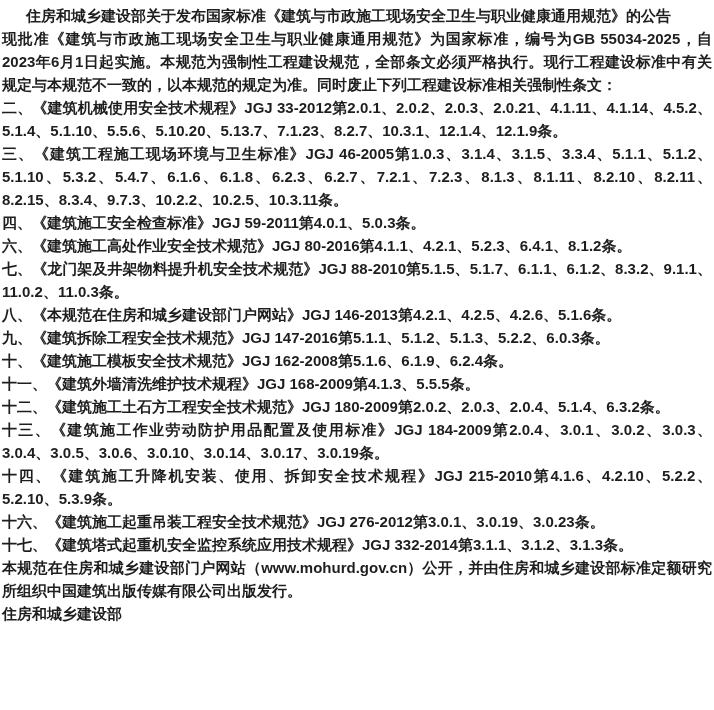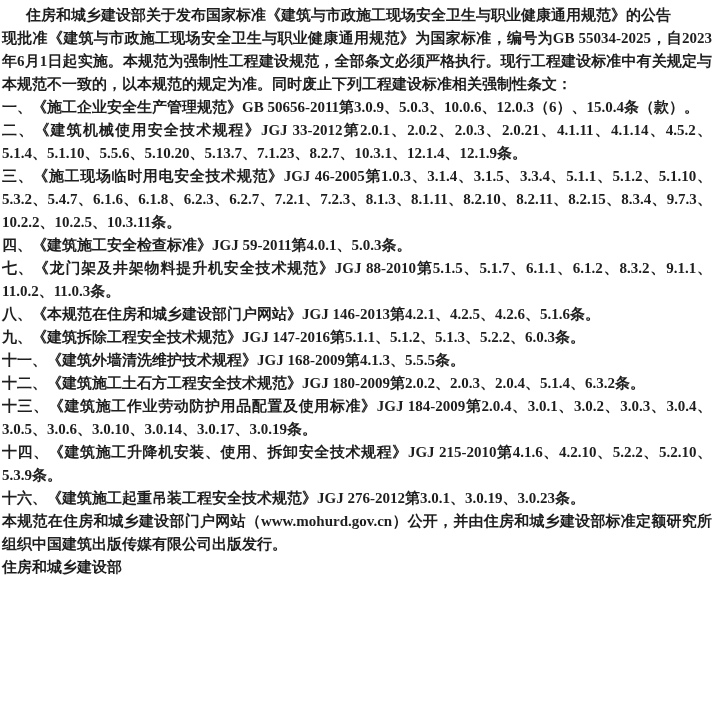--- a/index.html
+++ b/index.html
@@ -24,46 +24,47 @@
     letter-spacing: 0;
   }
   .doc p, .doc h1 {
     margin: 0;
     padding: 0;
     font-size: 15px;
     line-height: 23px;
     font-weight: 700;
     text-align: justify;
     text-justify: inter-ideograph;
-    font-family: Liberation Serif, serif;
   }
   .title {
     text-indent: 24px;
     text-align: left;
   }
   .closing, .issuer, .issue-date {
     text-align: left;
   }
 </style>
 </head>
 <body>
 
 <div class="doc">
   <h1 class="title">住房和城乡建设部关于发布国家标准《建筑与市政施工现场安全卫生与职业健康通用规范》的公告</h1>
   <p class="para">现批准《建筑与市政施工现场安全卫生与职业健康通用规范》为国家标准，编号为GB 55034-2025，自2023年6月1日起实施。本规范为强制性工程建设规范，全部条文必须严格执行。现行工程建设标准中有关规定与本规范不一致的，以本规范的规定为准。同时废止下列工程建设标准相关强制性条文：</p>
   <div id="items-container">
-      <p class="para item"><span>一、</span><span>《施工企业安全生产管理规范》</span><span>GB 50656-2011</span><span>第3.0.9、5.0.3、10.0.6、12.0.3（6）、15.0.4条（款）。</span></p>
       <p class="para item"><span>二、</span><span>《建筑机械使用安全技术规程》</span><span>JGJ 33-2012</span><span>第2.0.1、2.0.2、2.0.3、2.0.21、4.1.11、4.1.14、4.5.2、5.1.4、5.1.10、5.5.6、5.10.20、5.13.7、7.1.23、8.2.7、10.3.1、12.1.4、12.1.9条。</span></p>
-      <p class="para item"><span>三、</span><span>《施工现场临时用电安全技术规范》</span><span>JGJ 46-2005</span><span>第1.0.3、3.1.4、3.1.5、3.3.4、5.1.1、5.1.2、5.1.10、5.3.2、5.4.7、6.1.6、6.1.8、6.2.3、6.2.7、7.2.1、7.2.3、8.1.3、8.1.11、8.2.10、8.2.11、8.2.15、8.3.4、9.7.3、10.2.2、10.2.5、10.3.11条。</span></p>
+      <p class="para item"><span>三、</span><span>《建筑工程施工现场环境与卫生标准》</span><span>JGJ 46-2005</span><span>第1.0.3、3.1.4、3.1.5、3.3.4、5.1.1、5.1.2、5.1.10、5.3.2、5.4.7、6.1.6、6.1.8、6.2.3、6.2.7、7.2.1、7.2.3、8.1.3、8.1.11、8.2.10、8.2.11、8.2.15、8.3.4、9.7.3、10.2.2、10.2.5、10.3.11条。</span></p>
       <p class="para item"><span>四、</span><span>《建筑施工安全检查标准》</span><span>JGJ 59-2011</span><span>第4.0.1、5.0.3条。</span></p>
+      <p class="para item"><span>六、</span><span>《建筑施工高处作业安全技术规范》</span><span>JGJ 80-2016</span><span>第4.1.1、4.2.1、5.2.3、6.4.1、8.1.2条。</span></p>
       <p class="para item"><span>七、</span><span>《龙门架及井架物料提升机安全技术规范》</span><span>JGJ 88-2010</span><span>第5.1.5、5.1.7、6.1.1、6.1.2、8.3.2、9.1.1、11.0.2、11.0.3条。</span></p>
       <p class="para item"><span>八、</span><span>《本规范在住房和城乡建设部门户网站》</span><span>JGJ 146-2013</span><span>第4.2.1、4.2.5、4.2.6、5.1.6条。</span></p>
       <p class="para item"><span>九、</span><span>《建筑拆除工程安全技术规范》</span><span>JGJ 147-2016</span><span>第5.1.1、5.1.2、5.1.3、5.2.2、6.0.3条。</span></p>
+      <p class="para item"><span>十、</span><span>《建筑施工模板安全技术规范》</span><span>JGJ 162-2008</span><span>第5.1.6、6.1.9、6.2.4条。</span></p>
       <p class="para item"><span>十一、</span><span>《建筑外墙清洗维护技术规程》</span><span>JGJ 168-2009</span><span>第4.1.3、5.5.5条。</span></p>
       <p class="para item"><span>十二、</span><span>《建筑施工土石方工程安全技术规范》</span><span>JGJ 180-2009</span><span>第2.0.2、2.0.3、2.0.4、5.1.4、6.3.2条。</span></p>
       <p class="para item"><span>十三、</span><span>《建筑施工作业劳动防护用品配置及使用标准》</span><span>JGJ 184-2009</span><span>第2.0.4、3.0.1、3.0.2、3.0.3、3.0.4、3.0.5、3.0.6、3.0.10、3.0.14、3.0.17、3.0.19条。</span></p>
       <p class="para item"><span>十四、</span><span>《建筑施工升降机安装、使用、拆卸安全技术规程》</span><span>JGJ 215-2010</span><span>第4.1.6、4.2.10、5.2.2、5.2.10、5.3.9条。</span></p>
       <p class="para item"><span>十六、</span><span>《建筑施工起重吊装工程安全技术规范》</span><span>JGJ 276-2012</span><span>第3.0.1、3.0.19、3.0.23条。</span></p>
+      <p class="para item"><span>十七、</span><span>《建筑塔式起重机安全监控系统应用技术规程》</span><span>JGJ 332-2014</span><span>第3.1.1、3.1.2、3.1.3条。</span></p>
     </div>
   <p class="para closing">本规范在住房和城乡建设部门户网站（www.mohurd.gov.cn）公开，并由住房和城乡建设部标准定额研究所组织中国建筑出版传媒有限公司出版发行。</p>
   <p class="para issuer">住房和城乡建设部</p>
 
 </div>
 
 </body></html>

